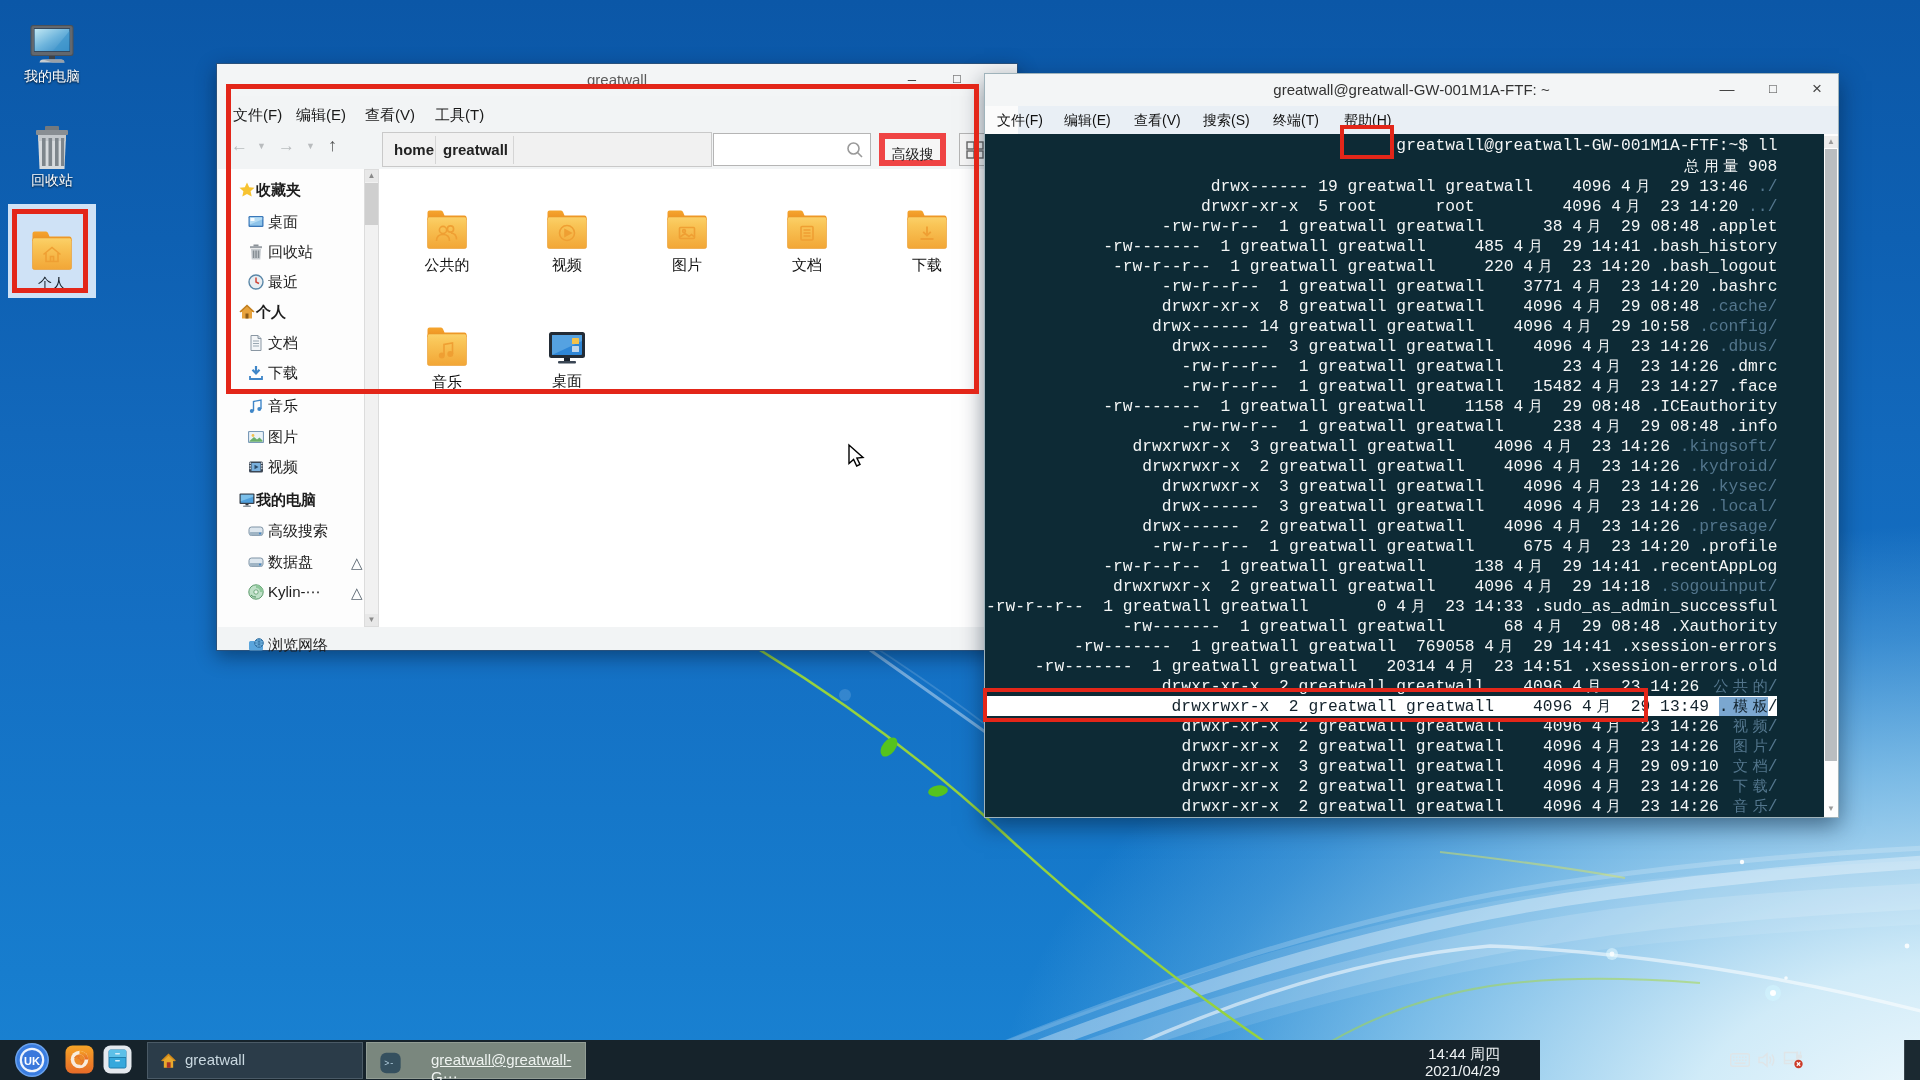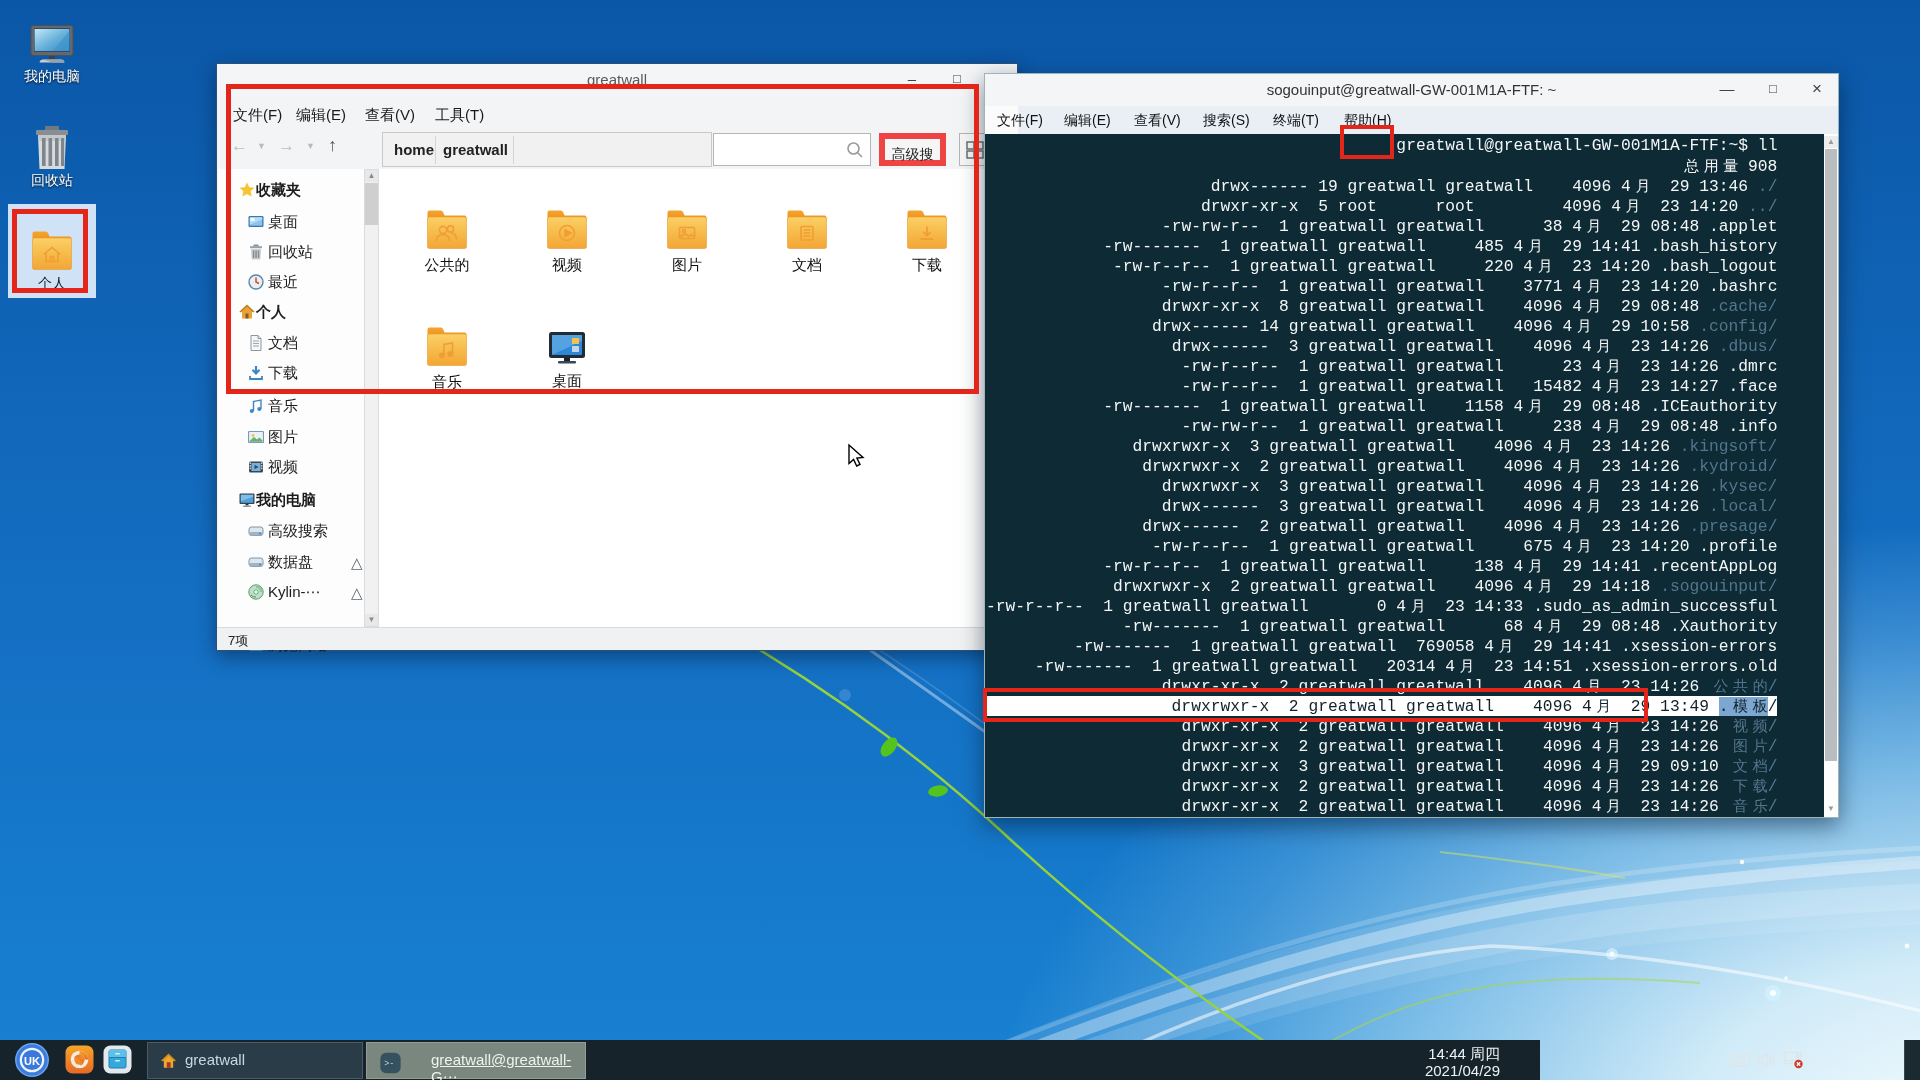--- a/index.html
+++ b/index.html
@@ -414,30 +414,27 @@
 <rect x="7" y="8" width="30" height="20" rx="1" fill="#2e86d6"></rect>
 <path d="M7 8 h30 v6 l-30 14 Z" fill="#5fa9e4" opacity="0.8"></path>
 <rect x="27" y="11" width="7" height="6" rx="0.5" fill="#f4c14a"></rect>
 <rect x="27" y="19" width="7" height="6" rx="0.5" fill="#d8e4f0" opacity="0.85"></rect>
 <rect x="19" y="31" width="6" height="3" fill="#1a222c"></rect>
 <rect x="13" y="34" width="18" height="2.5" rx="1" fill="#3a4654"></rect>
 </svg></div></div>
           <div class="glabel">桌面</div>
         </div>
     </div>
-    <div id="fm-status">
-        <span style="position:absolute;left:11px;top:4px">7项</span>
-      </div>
   </div>
 
   <div class="redbox" style="left:226px;top:84px;width:753px;height:310px;"></div>
 
   <div class="win" id="term">
     <div class="tbar">
-        <div class="ttext" style="color:#333">sogouinput@greatwall-GW-001M1A-FTF: ~</div>
+        <div class="ttext" style="color:#333">greatwall@greatwall-GW-001M1A-FTF: ~</div>
       <div class="wbtn" style="right:96px;">—</div>
       <div class="wbtn" style="right:50px;font-size:13px;">□</div>
       <div class="wbtn" style="right:6px;font-size:17px;">×</div>
     </div>
     <div id="term-menu">
       <div class="abs" style="left:0;top:0;width:33px;height:28px;background:#fbfbfb"></div>
       <span style="left:12px">文件(F)</span>
       <span style="left:79px">编辑(E)</span>
       <span style="left:149px">查看(V)</span>
       <span style="left:218px">搜索(S)</span>

